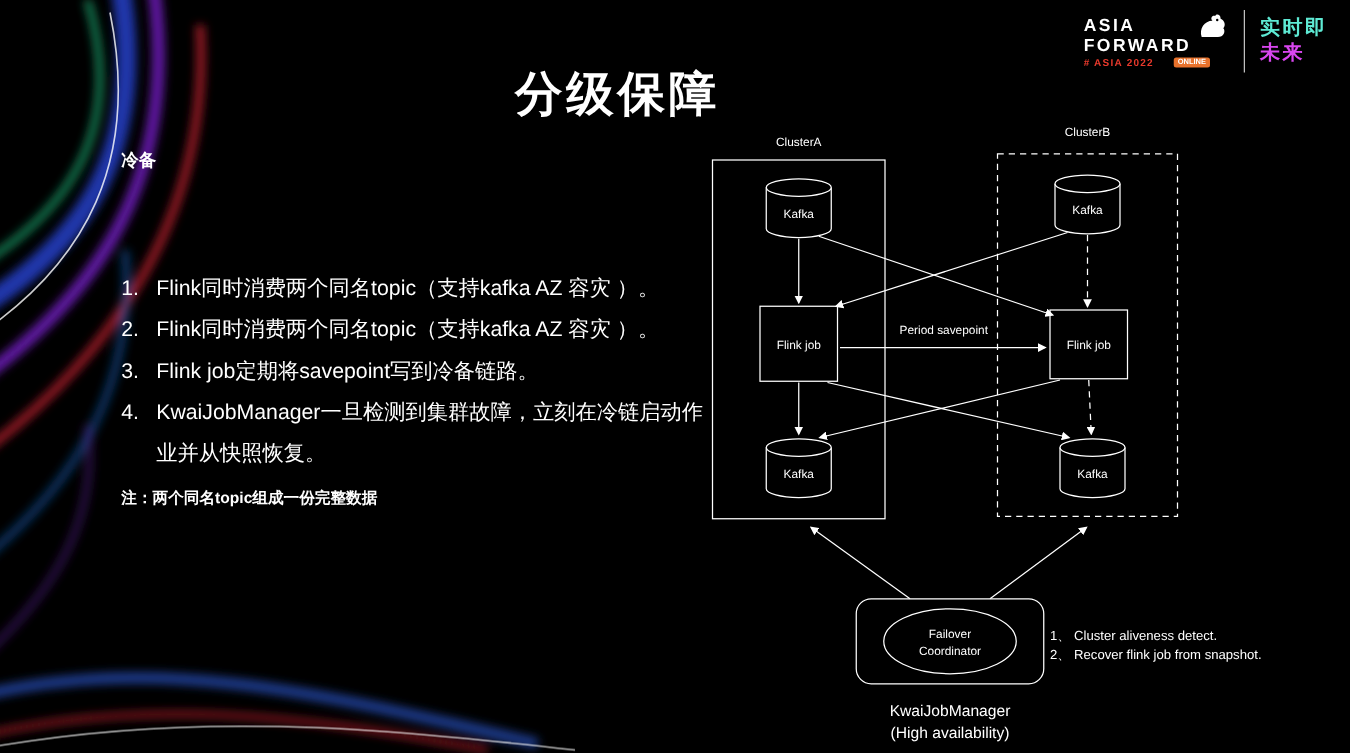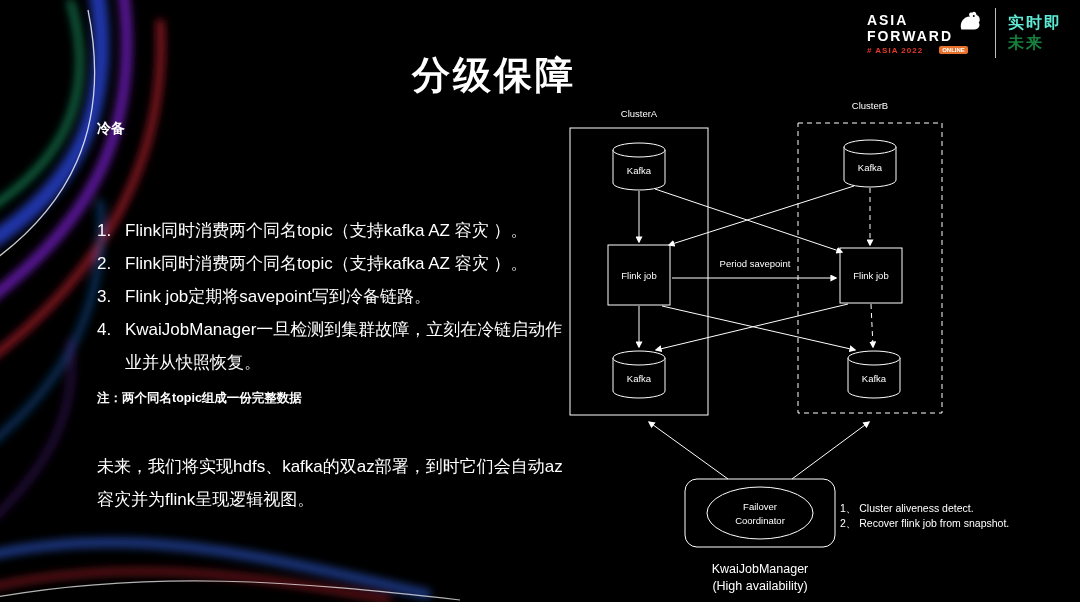--- a/index.html
+++ b/index.html
@@ -22,21 +22,21 @@
   .squirrel { width: 26px; height: 26px; margin-top: -3px; }
   .brand-sub { display: flex; align-items: center; gap: 16px; margin-top: 2px; }
   .asia { color: #e8392c; font-size: 8px; font-weight: bold; letter-spacing: 1px; }
   .badge {
     font-size: 6px; font-weight: bold; color: #fff;
     background: #e8722c; border-radius: 2px; padding: 1px 3px;
   }
   .divider { width: 1px; height: 50px; background: rgba(255,255,255,0.75); }
   .tagline { font-weight: bold; font-size: 16px; line-height: 20px; letter-spacing: 2px; }
   .tl-red { color: #5eead4; }
-  .tl-white { color: #15803d; }
+  .tl-white { color: #d946ef; }
 
   .title {
     position: absolute; top: 50px; left: 0; width: 988px;
     text-align: center; font-size: 38px; font-weight: bold; letter-spacing: 3px;
   }
 
   .section-heading { position: absolute; left: 97px; top: 120px; font-size: 14px; font-weight: bold; }
   .intro { position: absolute; left: 97px; top: 183px; font-size: 17px; }
   .feature-list { position: absolute; left: 97px; top: 214px; width: 472px; }
   .li { display: flex; font-size: 17px; line-height: 33px; }
@@ -123,21 +123,20 @@
       <span class="num">3.</span>
       <span class="txt">Flink job定期将savepoint写到冷备链路。</span>
     </div>
     <div class="li">
       <span class="num">4.</span>
       <span class="txt">KwaiJobManager一旦检测到集群故障，立刻在冷链启动作业并从快照恢复。</span>
     </div>
   </div>
 
   <div class="note">注：两个同名topic组成一份完整数据</div>
-  <div class="future">未来，我们将实现hdfs、kafka的双az部署，到时它们会自动az容灾并为flink呈现逻辑视图。</div>
 
   <svg class="diagram" width="520" height="507" viewBox="0 0 520 507">
     <defs>
       <marker id="arrow" viewBox="0 0 10 10" refX="8" refY="5" markerWidth="7" markerHeight="7" orient="auto">
         <path d="M0,0 L10,5 L0,10 z" fill="#fff"></path>
       </marker>
     </defs>
 
     <text x="87" y="22" text-anchor="middle" class="d-label">ClusterA</text>
     <rect x="18" y="33" width="138" height="287" class="box"></rect>

